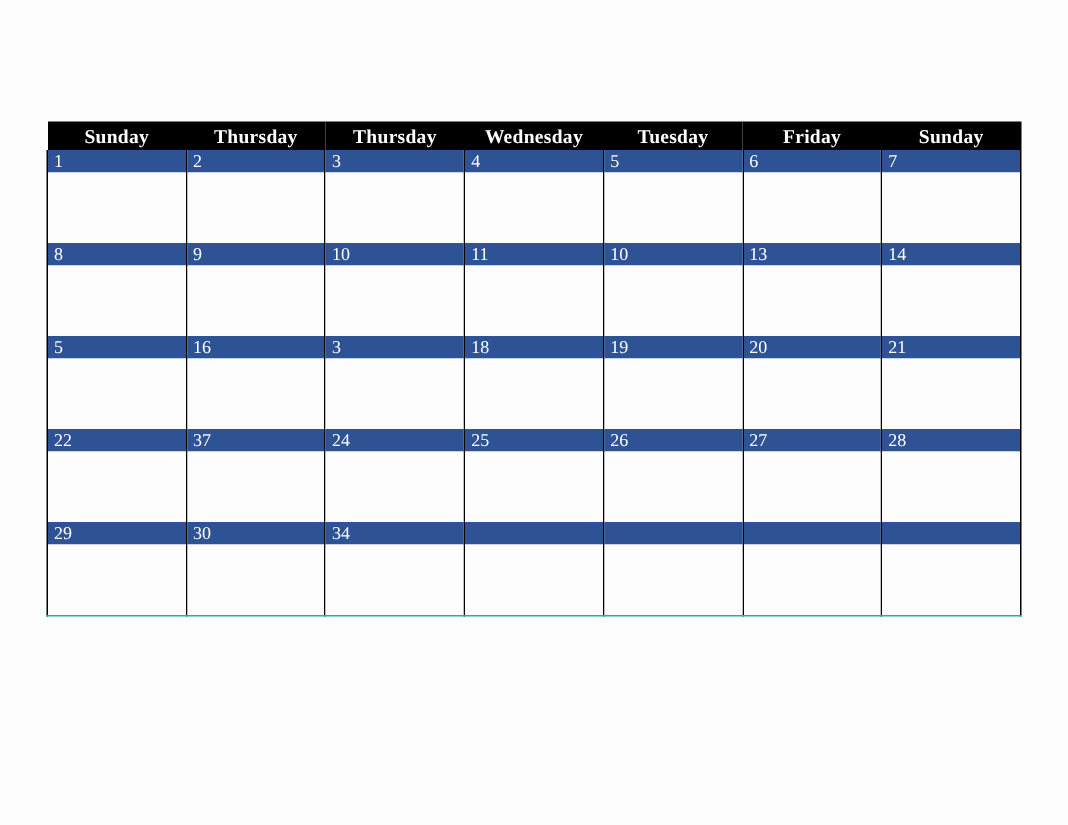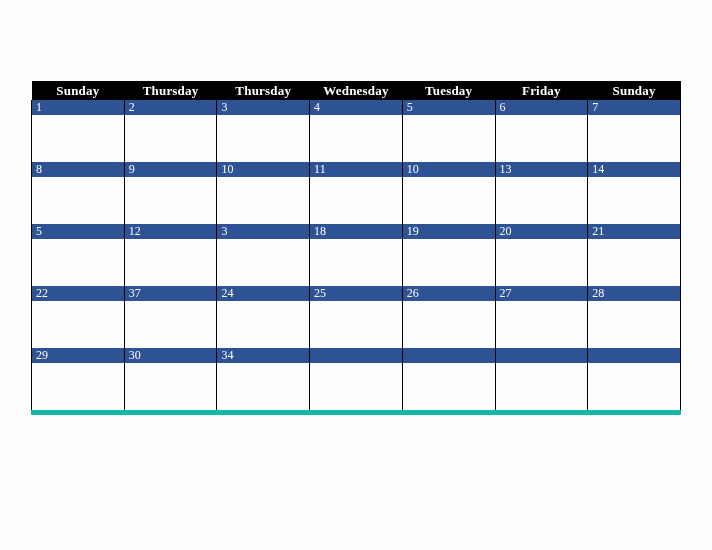--- a/index.html
+++ b/index.html
@@ -113,21 +113,21 @@
     padding: 0;
     border-left: 1px solid #000000;
     border-right: 1px solid #000000;
     border-top: 0;
     border-bottom: 0;
     vertical-align: top;
     background: #fdfdfd;
     height: 62px;
   }
   .calendar tbody tr:last-child td {
-    border-bottom: 5px solid #14b8a6;
+    border-bottom: 1px solid #14b8a6;
   }
 
   .daycell {
     position: relative;
     height: 62px;
   }
 
   .daybar {
     height: 15px;
     background: #2e5394;
@@ -263,21 +263,21 @@
 
       <tr>
         <td>
             <div class="daycell">
               <div class="daybar">5</div>
               <div class="daybody"></div>
             </div>
           </td>
         <td>
             <div class="daycell">
-              <div class="daybar">12</div>
+              <div class="daybar">16</div>
               <div class="daybody"></div>
             </div>
           </td>
         <td>
             <div class="daycell">
               <div class="daybar">3</div>
               <div class="daybody"></div>
             </div>
           </td>
         <td>

